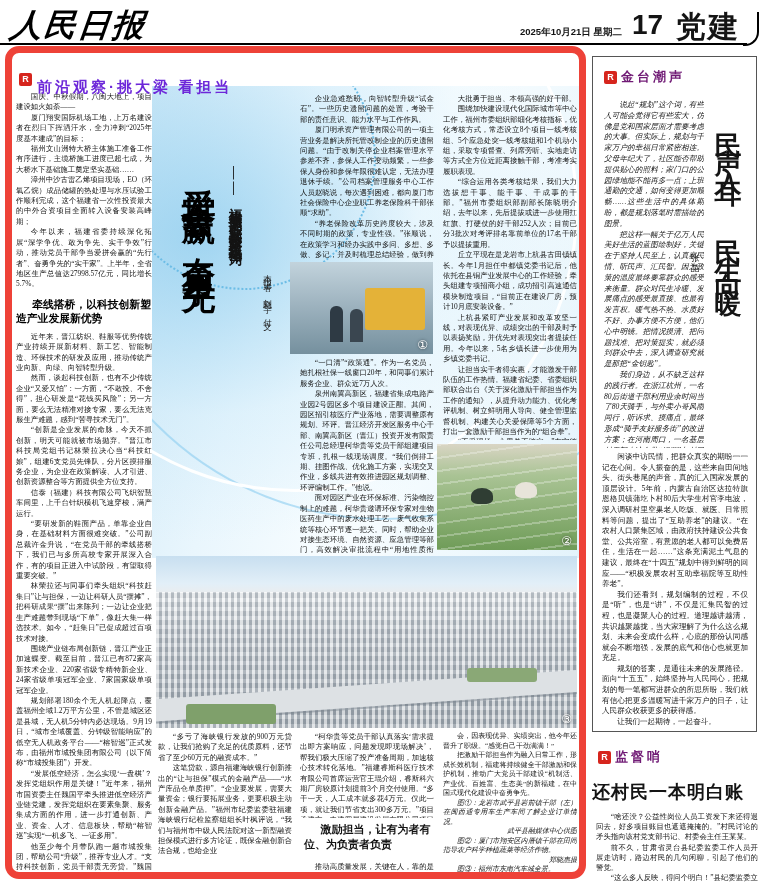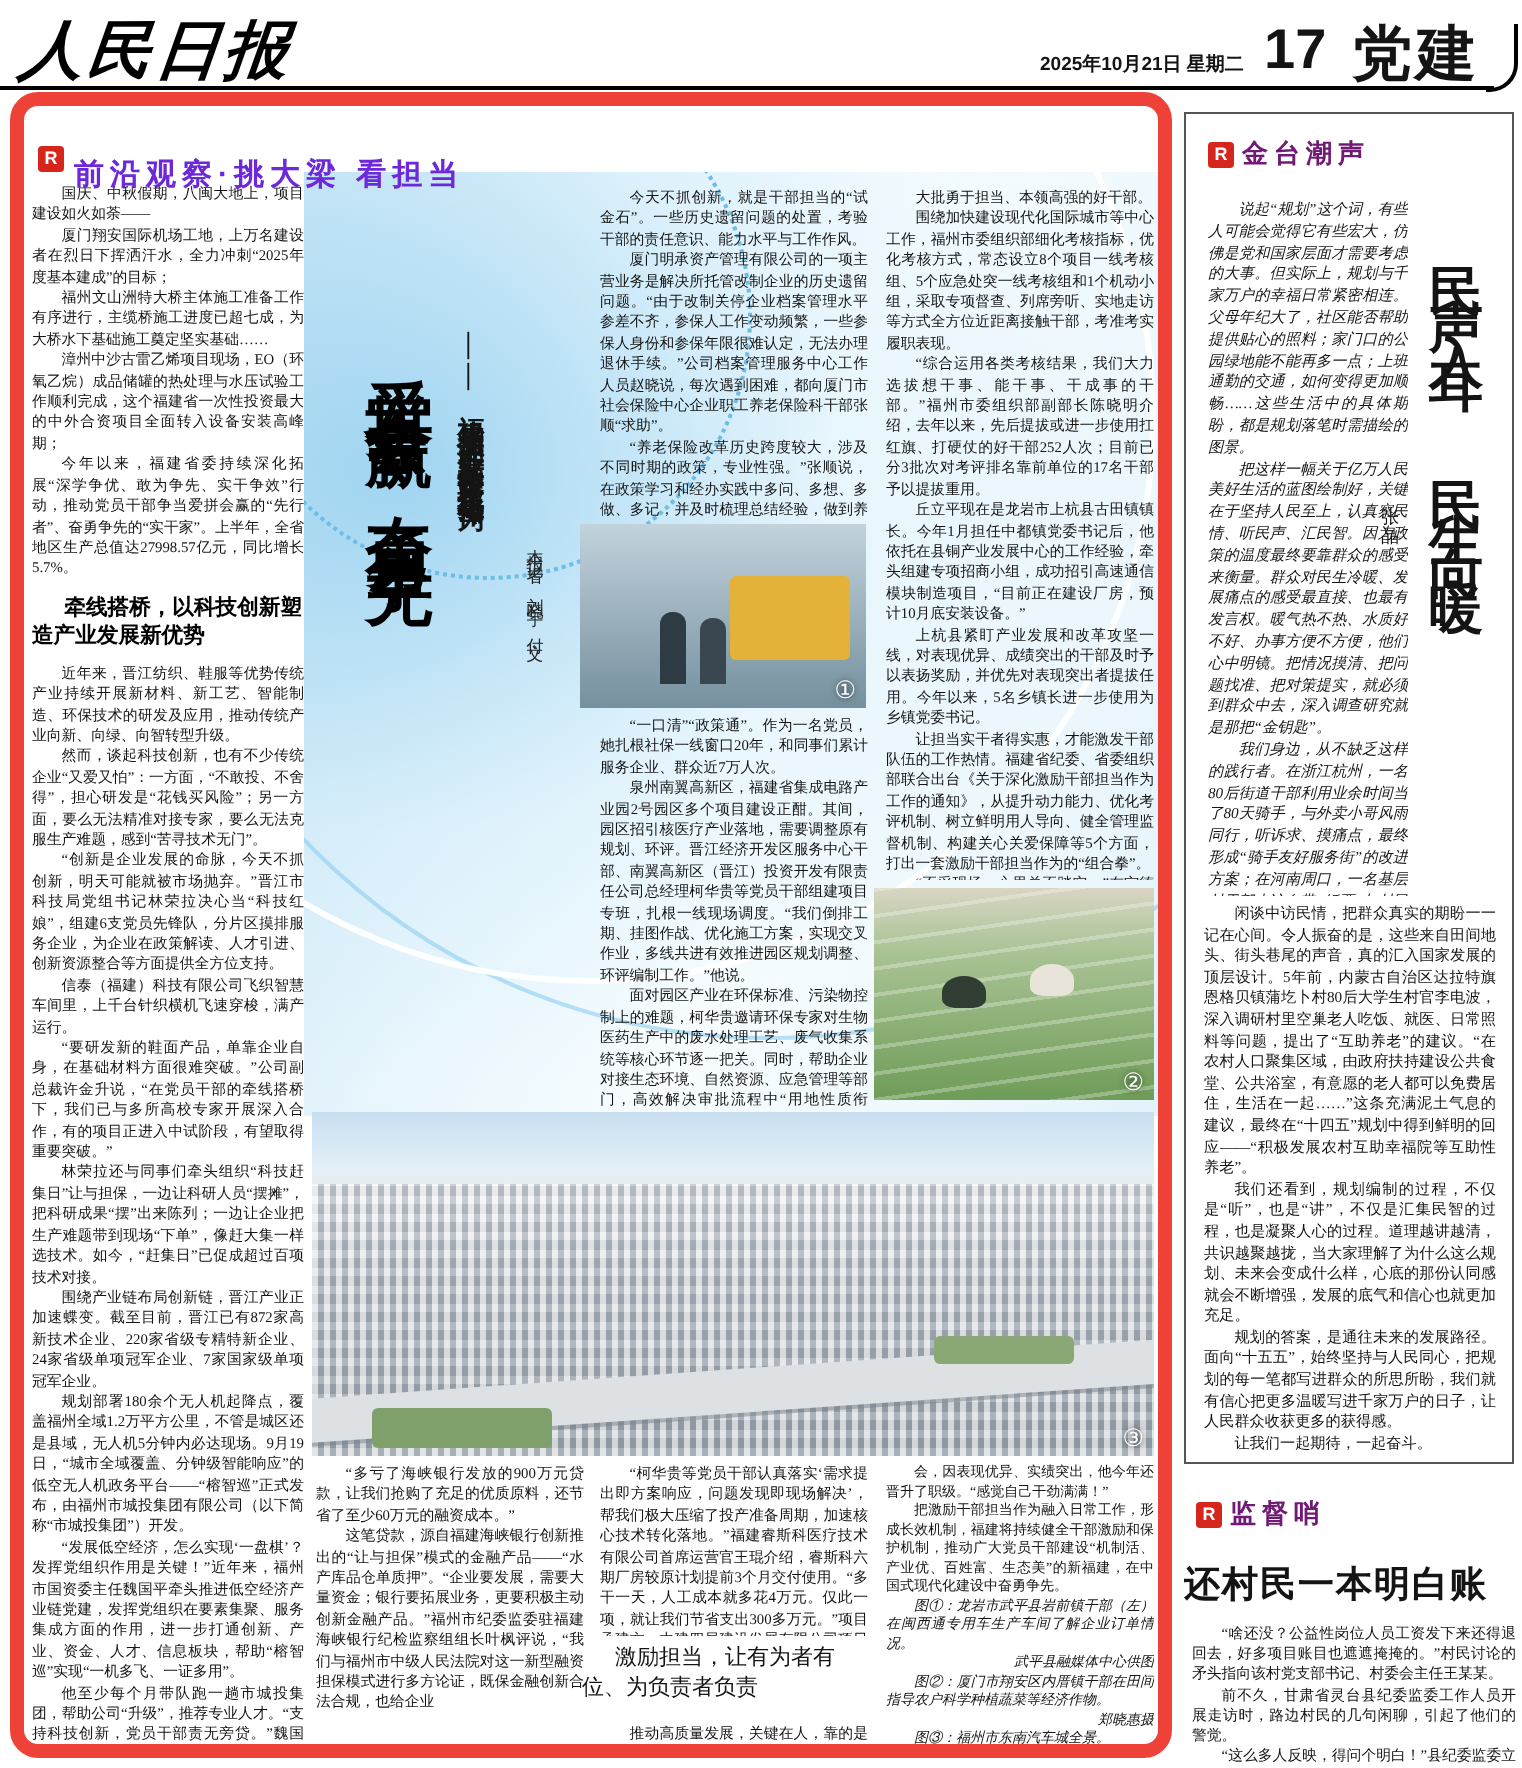--- a/index.html
+++ b/index.html
@@ -51,22 +51,22 @@
   .col1{left:16px;top:92px;width:136px;height:784px;}
   .col2b{left:158px;top:732px;width:134px;height:146px;}
   .col3a{left:300px;top:94px;width:134px;height:166px;}
   .col3b{left:300px;top:358px;width:134px;height:196px;}
   .col3c{left:300px;top:732px;width:134px;height:86px;}
   .col3d{left:300px;top:862px;width:134px;height:16px;}
   .col4a{left:443px;top:94px;width:134px;height:346px;}
   .col4b{left:443px;top:732px;width:134px;height:146px;font-size:7px;line-height:9.5px;}
   .inhead{font-family:Liberation Serif, serif;font-weight:bold;color:#000;
       font-size:10.8px;line-height:14.5px;margin:7px 0 6px;text-indent:1.5em;text-align:left;}
-  .head3{position:absolute;left:291px;top:822px;width:136px;z-index:3;
-      font-family:"Liberation Sans","DejaVu Sans",sans-serif;font-weight:normal;font-size:11px;
+  .head3{position:absolute;left:304px;top:822px;width:136px;z-index:3;
+      font-family:"Liberation Sans","DejaVu Sans",sans-serif;font-weight:bold;font-size:11px;
       line-height:15px;text-indent:1.5em;}
   .captions p{font-style:italic;}
   .credit{display:block;text-align:right;font-style:italic;}
   
   .photo{position:absolute;overflow:hidden;z-index:5;}
   .photo1{left:290px;top:262px;width:143px;height:92px;
       background:linear-gradient(180deg,#c2d3dc 0%,#9fb4c0 45%,#75909e 100%);}
   .photo1 .machine{position:absolute;right:8px;top:26px;width:60px;height:42px;background:#e4b238;border-radius:3px;}
   .photo1 .fig{position:absolute;width:13px;height:36px;background:#2e3a44;border-radius:6px 6px 0 0;bottom:12px;}
   .photo1 .f1{left:40px;} .photo1 .f2{left:60px;height:33px;background:#3a4650;}
@@ -164,21 +164,21 @@
       </div>
 
   </div>
 
   <div class="col col2b">
       <p>“多亏了海峡银行发放的900万元贷款，让我们抢购了充足的优质原料，还节省了至少60万元的融资成本。”</p>
       <p>这笔贷款，源自福建海峡银行创新推出的“让与担保”模式的金融产品——“水产库品仓单质押”。“企业要发展，需要大量资金；银行要拓展业务，更要积极主动创新金融产品。”福州市纪委监委驻福建海峡银行纪检监察组组长叶枫评说，“我们与福州市中级人民法院对这一新型融资担保模式进行多方论证，既保金融创新合法合规，也给企业</p>
     </div>
 
   <div class="col col3a">
-      <p>今天不抓创新，就是干部担当的“试金石”。一些历史遗留问题的处置，考验干部的责任意识、能力水平与工作作风。</p>
+      <p>企业急难愁盼，向智转型升级“试金石”。一些历史遗留问题的处置，考验干部的责任意识、能力水平与工作作风。</p>
       <p>厦门明承资产管理有限公司的一项主营业务是解决所托管改制企业的历史遗留问题。“由于改制关停企业档案管理水平参差不齐，参保人工作变动频繁，一些参保人身份和参保年限很难认定，无法办理退休手续。”公司档案管理服务中心工作人员赵晓说，每次遇到困难，都向厦门市社会保险中心企业职工养老保险科干部张顺“求助”。</p>
       <p>“养老保险改革历史跨度较大，涉及不同时期的政策，专业性强。”张顺说，在政策学习和经办实践中多问、多想、多做、多记，并及时梳理总结经验，做到养老保险业务</p>
     </div>
   <div class="col col3b">
       <p>“一口清”“政策通”。作为一名党员，她扎根社保一线窗口20年，和同事们累计服务企业、群众近7万人次。</p>
       <p>泉州南翼高新区，福建省集成电路产业园2号园区多个项目建设正酣。其间，园区招引核医疗产业落地，需要调整原有规划、环评。晋江经济开发区服务中心干部、南翼高新区（晋江）投资开发有限责任公司总经理柯华贵等党员干部组建项目专班，扎根一线现场调度。“我们倒排工期、挂图作战、优化施工方案，实现交叉作业，多线共进有效推进园区规划调整、环评编制工作。”他说。</p>
       <p>面对园区产业在环保标准、污染物控制上的难题，柯华贵邀请环保专家对生物医药生产中的废水处理工艺、废气收集系统等核心环节逐一把关。同时，帮助企业对接生态环境、自然资源、应急管理等部门，高效解决审批流程中“用地性质衔接”“风险评估等</p>
     </div>
   <div class="col col3c">
       <p>“柯华贵等党员干部认真落实‘需求提出即方案响应，问题发现即现场解决’，帮我们极大压缩了投产准备周期，加速核心技术转化落地。”福建睿斯科医疗技术有限公司首席运营官王琨介绍，睿斯科六期厂房较原计划提前3个月交付使用。“多干一天，人工成本就多花4万元。仅此一项，就让我们节省支出300多万元。”项目承建方、中建四局建设发展有限公司项目经理陈剑斌说。</p>

